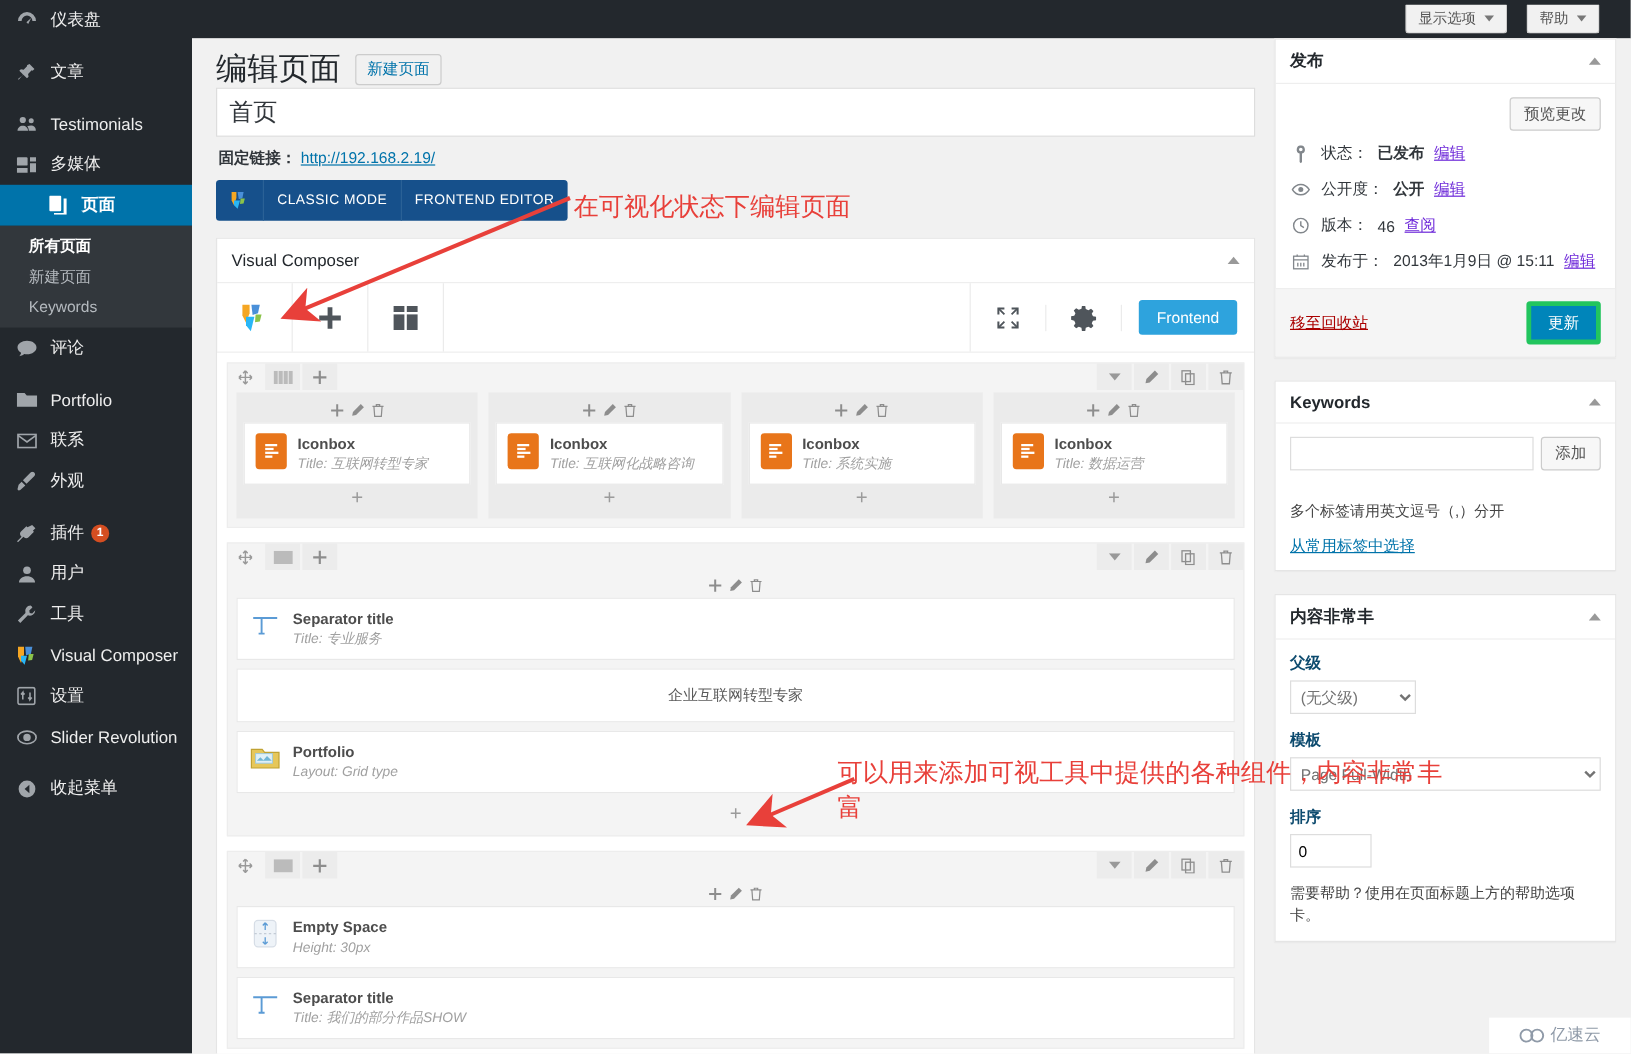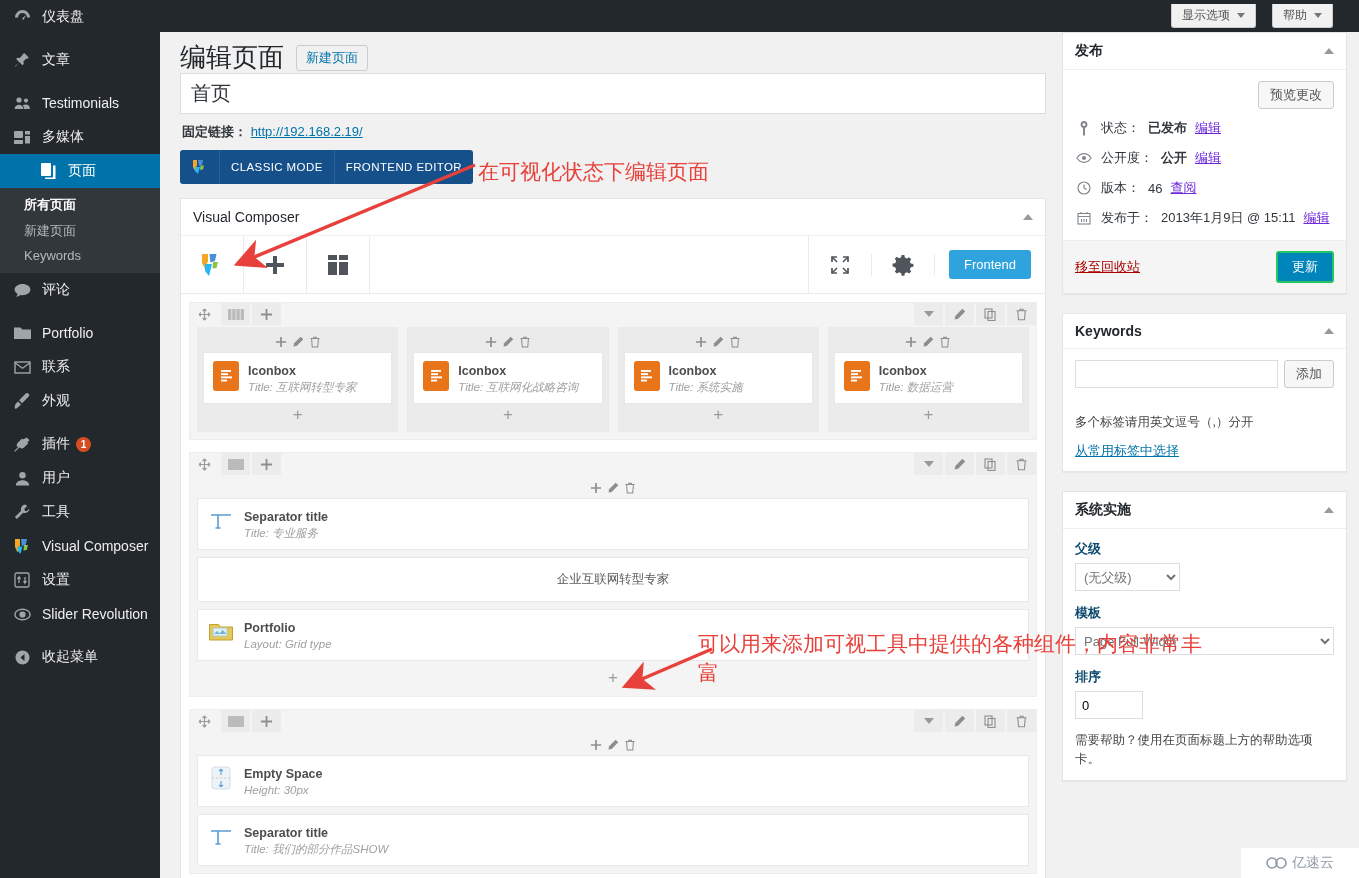--- a/index.html
+++ b/index.html
@@ -24,21 +24,21 @@
     cursor: pointer;
   }
   .menu-item .mi-icon {
     width: 20px; height: 20px; margin-right: 10px;
     display: flex; align-items: center; justify-content: center;
     color: #a0a5aa; flex: 0 0 20px;
   }
   .menu-item .mi-icon svg { display: block; }
   .menu-item .mi-label { white-space: nowrap; }
   .menu-item.current {
-    background: #0073aa; color: #fff; font-weight: 400; padding-left: 38px;
+    background: #0073aa; color: #fff; font-weight: 700; padding-left: 38px;
   }
   .menu-item.current .mi-icon { color: #fff; }
   .menu-item.current::after {
     content: ""; position: absolute; right: -8px; top: 50%;
     margin-top: -8px; border: 8px solid transparent;
     border-right-color: #f1f1f1;
   }
   .menu-sep { height: 9px; }
   .submenu { background: #32373c; padding: 4px 0 6px 0; }
   .submenu-item {
@@ -206,21 +206,21 @@
   }
   .pub-line .p-ico { width: 18px; color: #82878c; display: flex; justify-content: center; flex: 0 0 18px; }
   .pub-line b { font-weight: bold; }
   .pub-line a { color: #6d28d9; text-decoration: underline; }
   .pub-footer {
     display: flex; align-items: center; justify-content: space-between;
     padding: 10px 12px; background: #f5f5f5; border-top: 1px solid #eee;
   }
   .trash-link { color: #a00; font-size: 13px; text-decoration: underline; cursor: pointer; }
   .btn-primary {
-    background: #0085ba; border: 2px solid #22c55e; border-radius: 3px;
+    background: #0085ba; border: 4px solid #22c55e; border-radius: 3px;
     color: #fff; font-size: 13px; padding: 5px 14px; cursor: pointer;
   }
   .kw-row { display: flex; gap: 6px; }
   .kw-input {
     flex: 1; height: 28px; border: 1px solid #ddd; background: #fff;
     padding: 0 6px; font-size: 13px; font-family: inherit;
   }
   .kw-help { font-size: 12.5px; color: #444; margin-top: 26px; }
   .kw-link { display: block; margin-top: 11px; font-size: 13px; color: #0073aa; text-decoration: underline; cursor: pointer; }
 
@@ -919,21 +919,21 @@
           <input class="kw-input" type="text" value="" style="">
           <span class="btn-secondary">添加</span>
         </div>
         <div class="kw-help">多个标签请用英文逗号（,）分开</div>
         <a class="kw-link" href="#">从常用标签中选择</a>
       </div>
     </div>
 
     <div class="side-box">
       <div class="side-hd">
-        <span>系统实施</span>
+        <span>内容非常丰</span>
         <span class="toggle-arrow"></span>
       </div>
       <div class="side-body">
         <div class="field-label">父级</div>
         <select class="wp-select narrow">
           <option>(无父级)</option>
         </select>
 
         <div class="field-label mt">模板</div>
         <select class="wp-select">

